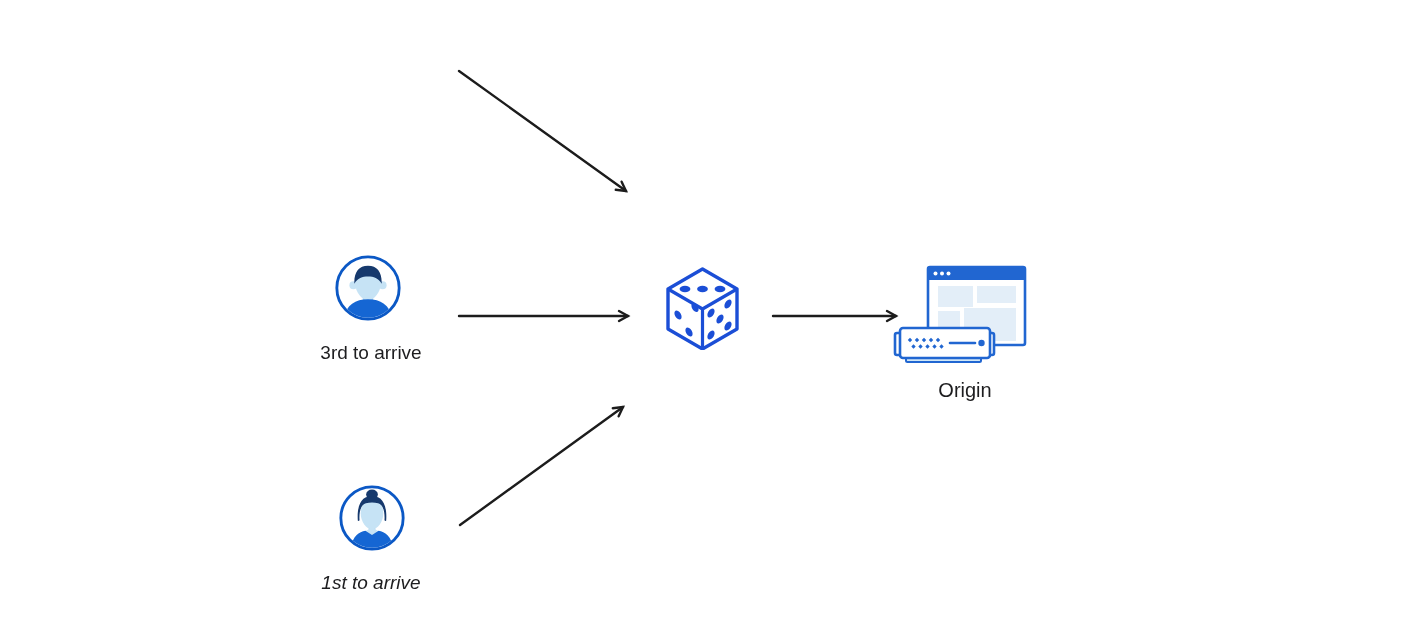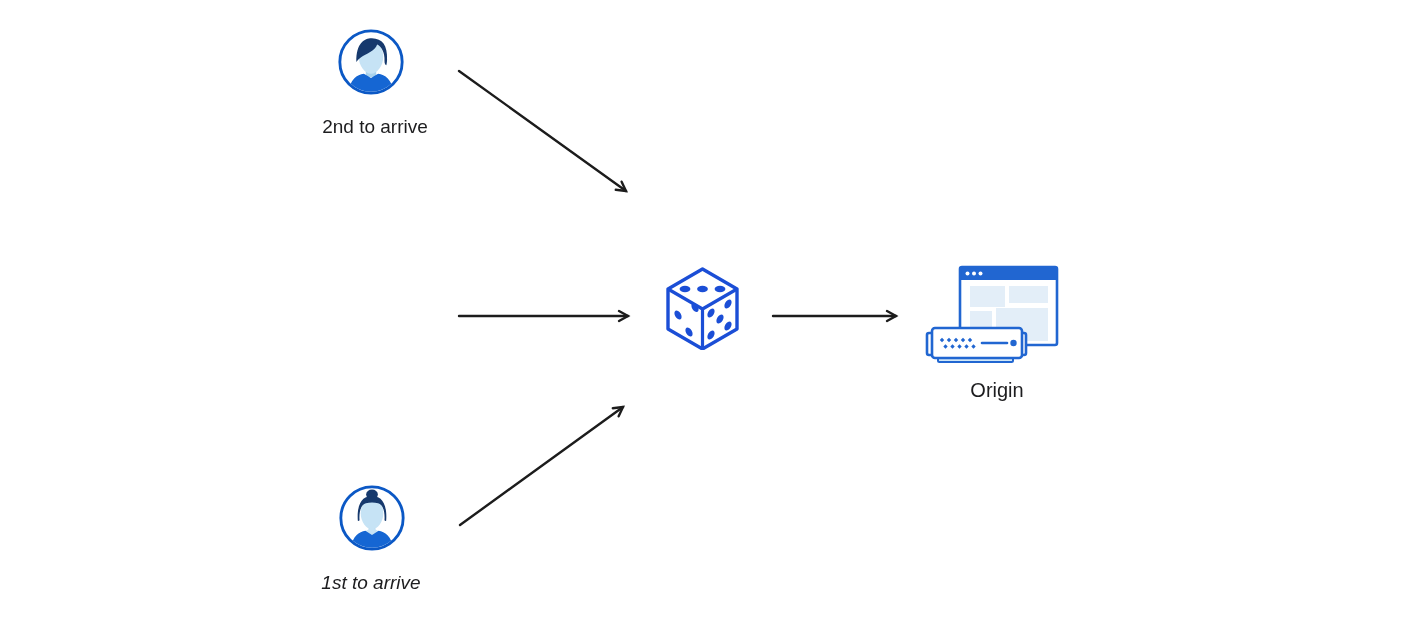--- a/index.html
+++ b/index.html
@@ -40,38 +40,40 @@
       <marker id="ah" markerUnits="userSpaceOnUse" markerWidth="16" markerHeight="16" refX="13" refY="8" orient="auto">
         <path d="M4,3 L13,8 L4,13" fill="none" stroke="var(--line_black)" stroke-width="2.4" stroke-linecap="round"></path>
       </marker>
     </defs>
     <line class="arrow" x1="459" y1="71" x2="626" y2="191" marker-end="url(#ah)"></line>
     <line class="arrow" x1="459" y1="316" x2="628" y2="316" marker-end="url(#ah)"></line>
     <line class="arrow" x1="460" y1="525" x2="623" y2="407" marker-end="url(#ah)"></line>
     <line class="arrow" x1="773" y1="316" x2="896" y2="316" marker-end="url(#ah)"></line>
   </svg>
 
-  <div class="abs" style="left:337px;top:28px;">
+
+  <div class="abs" style="left:334px;top:254px;">
     <svg width="68" height="68" viewBox="0 0 72 72">
       <defs>
-          <clipPath id="c1">
+          <clipPath id="c2">
             <circle cx="36" cy="36" r="31.5"></circle>
           </clipPath>
         </defs>
       <circle class="ring" cx="36" cy="36" r="33"></circle>
-      <g clip-path="url(#c1)">
-        <rect class="skin2" x="30.5" y="38" width="11" height="14"></rect>
-        <path class="skin" d="M36,15.5 C26.5,15.5 23,23 23,30.5 C23,40 29.5,48.5 36,48.5 C42.5,48.5 49,40 49,30.5 C49,23 45.5,15.5 36,15.5 Z"></path>
-        <path class="navy" d="M20.5,36 C20,15 30,10.5 37,10.8 C48,11.2 53.5,18 53,33.5 C52.9,36.5 52.5,38.5 52.2,39.5 C51,39 50.2,37.5 50.3,35 C50.8,25 46.5,19.5 42.5,17.5 C40.5,24.5 30.5,27.5 25.5,31 C22.5,33.2 21.2,35 20.5,36 Z"></path>
-        <path class="shirt" d="M11,73 C12.5,56 20,49.5 28.5,48.5 L36,53 L43.5,48.5 C52,49.5 59.5,56 61,73 Z"></path>
+      <g clip-path="url(#c2)">
+        <rect class="skin2" x="30.5" y="40" width="11" height="11"></rect>
+        <circle class="skin" cx="20.5" cy="33" r="4.2"></circle>
+        <circle class="skin" cx="51.5" cy="33" r="4.2"></circle>
+        <path class="skin" d="M36,16 C26,16 22.5,23.5 22.5,31 C22.5,40.5 29.5,49 36,49 C42.5,49 49.5,40.5 49.5,31 C49.5,23.5 46,16 36,16 Z"></path>
+        <path class="navy" d="M21.5,30 C21.5,19 26.5,12.5 36,12.5 C45.5,12.5 50.5,19 50.5,30 L50.5,31.5 C47,25.5 42,23.8 36,23.8 C30,23.8 25,25.5 21.5,31.5 Z"></path>
+        <path class="shirt" d="M9.5,73 C11,55.5 21,48 36,48 C51,48 61,55.5 62.5,73 Z"></path>
       </g>
     </svg>
-    <div class="node-label" style="left:38px;top:89px;">2nd to arrive</div>
+    <div class="node-label" style="left:37px;top:89px;">3rd to arrive</div>
   </div>
-
 
   <div class="abs" style="left:338px;top:484px;">
     <svg width="68" height="68" viewBox="0 0 72 72">
       <defs>
           <clipPath id="c3">
             <circle cx="36" cy="36" r="31.5"></circle>
           </clipPath>
         </defs>
       <circle class="ring" cx="36" cy="36" r="33"></circle>
       <g clip-path="url(#c3)">
@@ -100,21 +102,21 @@
       <ellipse class="pip" cx="24" cy="66" rx="5" ry="3" transform="rotate(60 24 66)"></ellipse>
 
       <ellipse class="pip" cx="46" cy="47" rx="5" ry="3" transform="rotate(-60 46 47)"></ellipse>
       <ellipse class="pip" cx="63" cy="38" rx="5" ry="3" transform="rotate(-60 63 38)"></ellipse>
       <ellipse class="pip" cx="55" cy="53" rx="5" ry="3" transform="rotate(-60 55 53)"></ellipse>
       <ellipse class="pip" cx="46" cy="69" rx="5" ry="3" transform="rotate(-60 46 69)"></ellipse>
       <ellipse class="pip" cx="63" cy="60" rx="5" ry="3" transform="rotate(-60 63 60)"></ellipse>
     </svg>
   </div>
 
-  <div class="abs" style="left:925px;top:262px;">
+  <div class="abs" style="left:893px;top:262px;">
     <svg width="135" height="105" viewBox="0 0 135 105">
 
       <rect x="35" y="5" width="97" height="78" rx="2" fill="var(--white)"></rect>
       <rect class="blue-fill" x="35" y="5" width="97" height="13" rx="2"></rect>
       <rect class="blue-fill" x="35" y="12" width="97" height="6"></rect>
       <circle cx="42.5" cy="11.5" r="2" fill="#fff"></circle>
       <circle cx="49" cy="11.5" r="2" fill="#fff"></circle>
       <circle cx="55.5" cy="11.5" r="2" fill="#fff"></circle>
       <rect class="panel" x="45" y="24" width="35" height="21"></rect>
       <rect class="panel" x="84" y="24" width="39" height="17"></rect>

